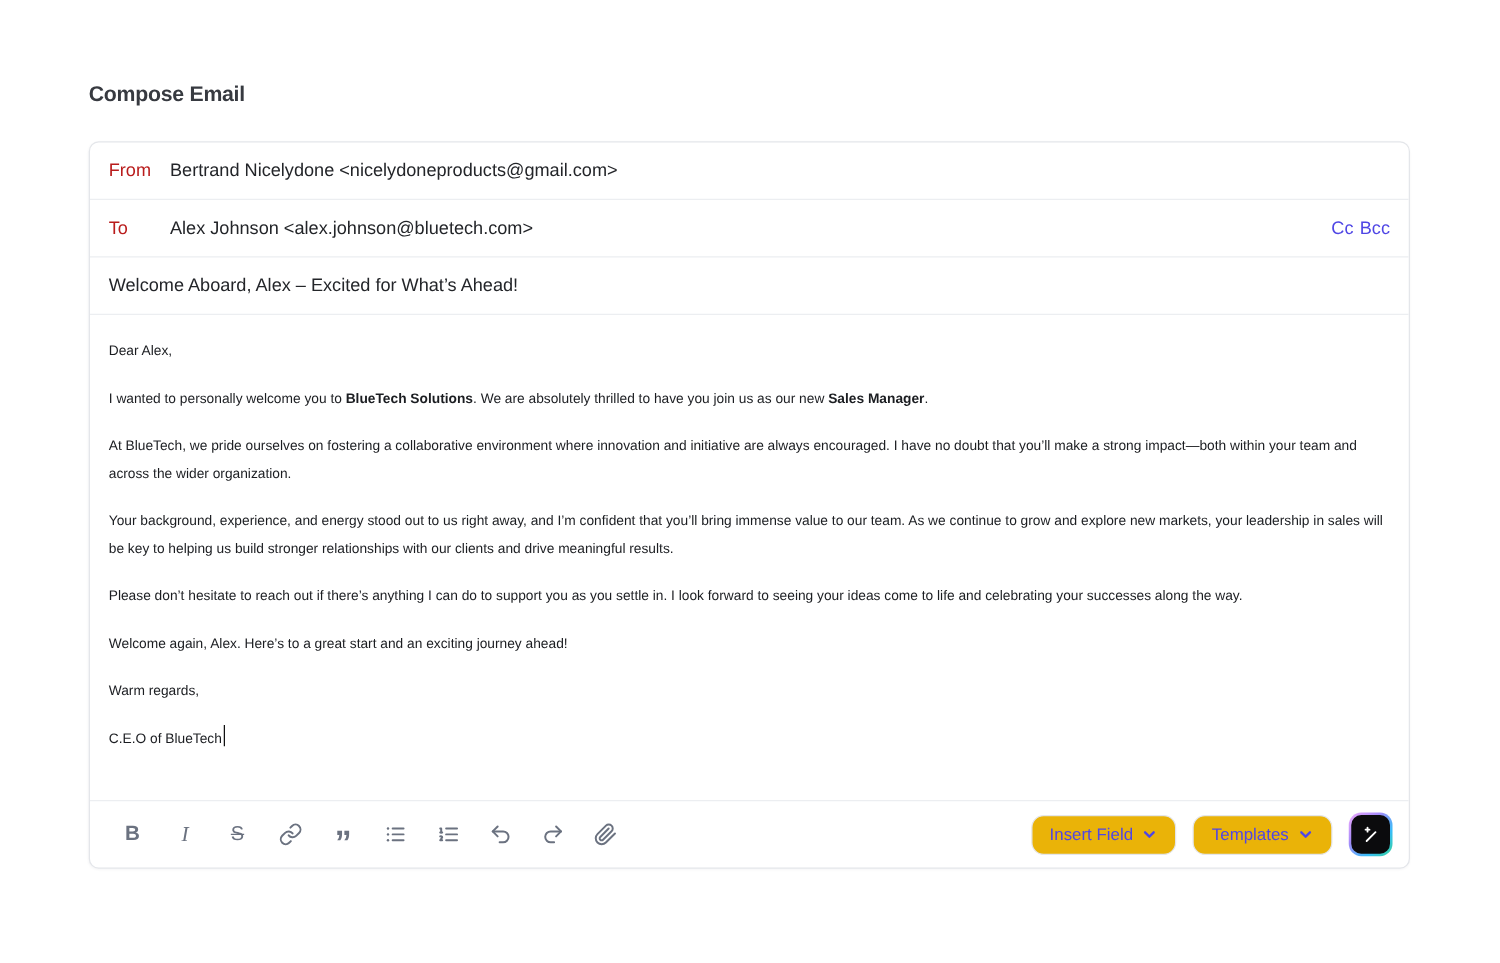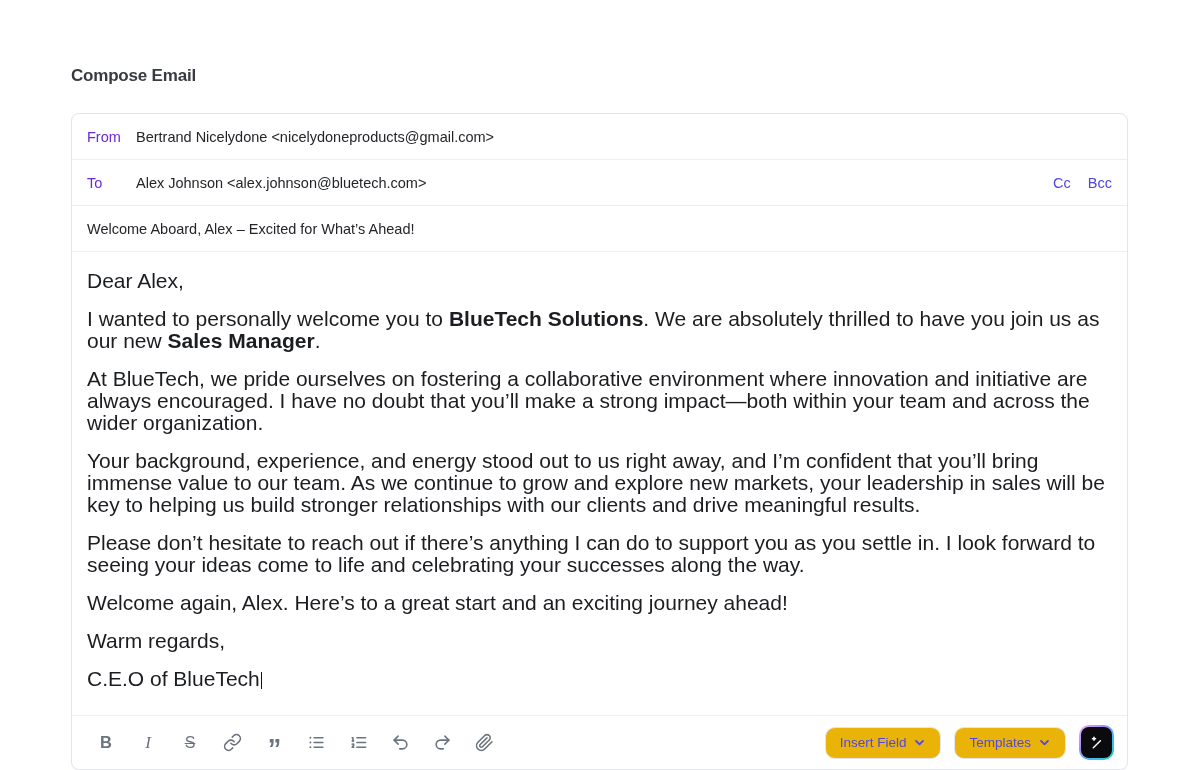--- a/index.html
+++ b/index.html
@@ -29,34 +29,34 @@
     display: flex;
     align-items: center;
     height: 46px;
     padding: 0 15px;
     border-bottom: 1px solid #eceef1;
     font-size: 14.5px;
   }
   .field-label {
     width: 49px;
     flex: 0 0 49px;
-    color: #6d28d9;
+    color: #b91c1c;
   }
   .field-value { color: #232529; white-space: nowrap; }
   .ccbcc {
     margin-left: auto;
     display: flex;
-    gap: 17px;
+    gap: 5px;
     color: #4f46e5;
     cursor: pointer;
   }
 
   .email-body {
     padding: 2px 20px 9px 15px;
-    font-size: 21px;
+    font-size: 11px;
     line-height: 22px;
     color: #1b1d21;
     min-height: 388px;
   }
   .email-body p { margin: 16px 0; }
   .email-body strong { font-weight: 700; margin-top: 16px; }
   .caret {
     display: inline-block;
     width: 1.5px;
     height: 17px;

